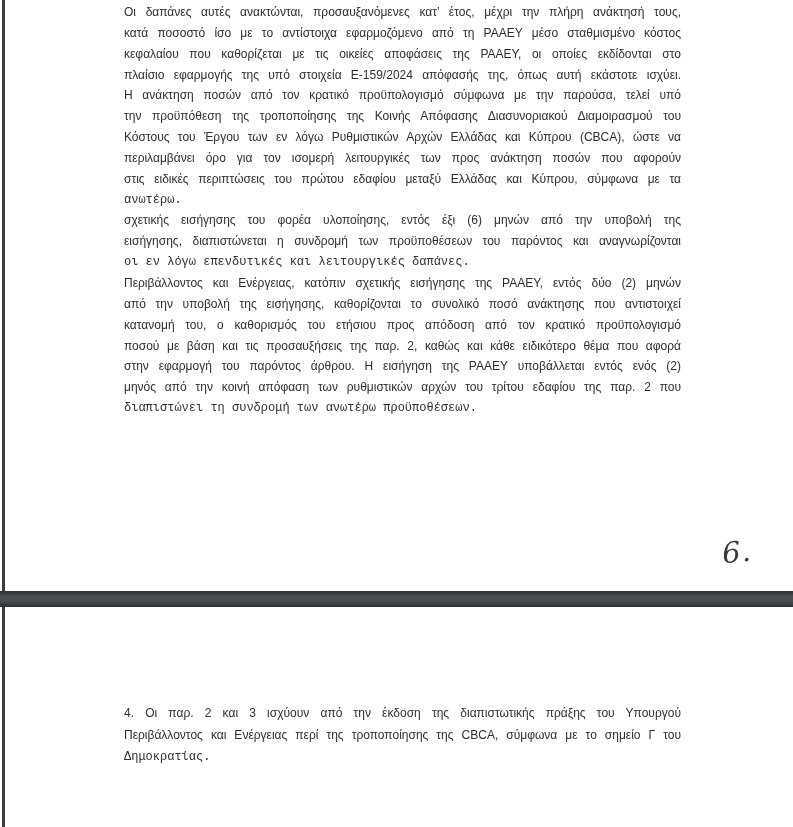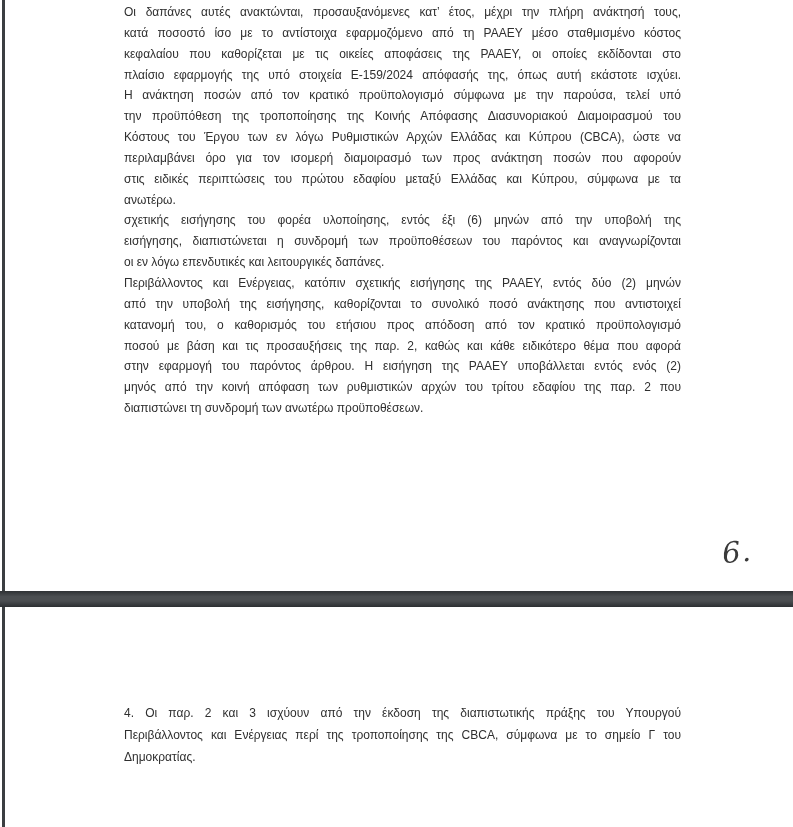--- a/index.html
+++ b/index.html
@@ -53,20 +53,21 @@
   .textblock-top .tl { height: 20.85px; line-height: 20.85px; }
   .textblock-bottom .tl { height: 21.8px; line-height: 21.8px; }
   .tl {
     text-align: justify;
     text-align-last: justify;
     white-space: normal;
     overflow: hidden;
   }
   .tl.last {
     text-align-last: left;
+    font-family: Liberation Mono, monospace;
   }
   .pagenum {
     position: absolute;
     left: 722px;
     top: 535px;
     font-family: "DejaVu Serif", serif;
     font-style: italic;
     font-size: 29px;
     color: #3a3a3a;
     transform: rotate(-5deg);
@@ -80,21 +81,21 @@
 
 <div class="page page-top">
   <div class="textblock textblock-top">
       <div class="tl">Οι δαπάνες αυτές ανακτώνται, προσαυξανόμενες κατ’ έτος, μέχρι την πλήρη ανάκτησή τους,</div>
       <div class="tl">κατά ποσοστό ίσο με το αντίστοιχα εφαρμοζόμενο από τη ΡΑΑΕΥ μέσο σταθμισμένο κόστος</div>
       <div class="tl">κεφαλαίου που καθορίζεται με τις οικείες αποφάσεις της ΡΑΑΕΥ, οι οποίες εκδίδονται στο</div>
       <div class="tl">πλαίσιο εφαρμογής της υπό στοιχεία Ε-159/2024 απόφασής της, όπως αυτή εκάστοτε ισχύει.</div>
       <div class="tl">Η ανάκτηση ποσών από τον κρατικό προϋπολογισμό σύμφωνα με την παρούσα, τελεί υπό</div>
       <div class="tl">την προϋπόθεση της τροποποίησης της Κοινής Απόφασης Διασυνοριακού Διαμοιρασμού του</div>
       <div class="tl">Κόστους του Έργου των εν λόγω Ρυθμιστικών Αρχών Ελλάδας και Κύπρου (CBCA), ώστε να</div>
-      <div class="tl">περιλαμβάνει όρο για τον ισομερή διαμοιρασμό των προς ανάκτηση ποσών που αφορούν</div>
+      <div class="tl">περιλαμβάνει όρο για τον ισομερή λειτουργικές των προς ανάκτηση ποσών που αφορούν</div>
       <div class="tl">στις ειδικές περιπτώσεις του πρώτου εδαφίου μεταξύ Ελλάδας και Κύπρου, σύμφωνα με τα</div>
       <div class="tl last">ανωτέρω.</div>
       <div class="tl">σχετικής εισήγησης του φορέα υλοποίησης, εντός έξι (6) μηνών από την υποβολή της</div>
       <div class="tl">εισήγησης, διαπιστώνεται η συνδρομή των προϋποθέσεων του παρόντος και αναγνωρίζονται</div>
       <div class="tl last">οι εν λόγω επενδυτικές και λειτουργικές δαπάνες.</div>
       <div class="tl">Περιβάλλοντος και Ενέργειας, κατόπιν σχετικής εισήγησης της ΡΑΑΕΥ, εντός δύο (2) μηνών</div>
       <div class="tl">από την υποβολή της εισήγησης, καθορίζονται το συνολικό ποσό ανάκτησης που αντιστοιχεί</div>
       <div class="tl">κατανομή του, ο καθορισμός του ετήσιου προς απόδοση από τον κρατικό προϋπολογισμό</div>
       <div class="tl">ποσού με βάση και τις προσαυξήσεις της παρ. 2, καθώς και κάθε ειδικότερο θέμα που αφορά</div>
       <div class="tl">στην εφαρμογή του παρόντος άρθρου. Η εισήγηση της ΡΑΑΕΥ υποβάλλεται εντός ενός (2)</div>

